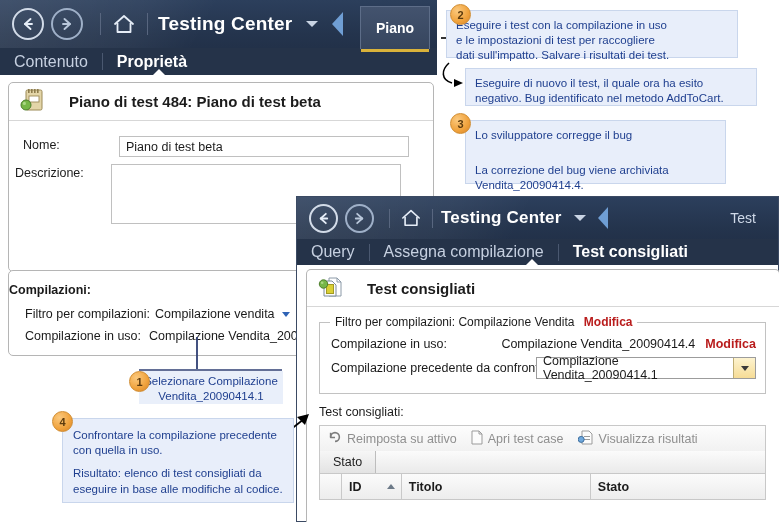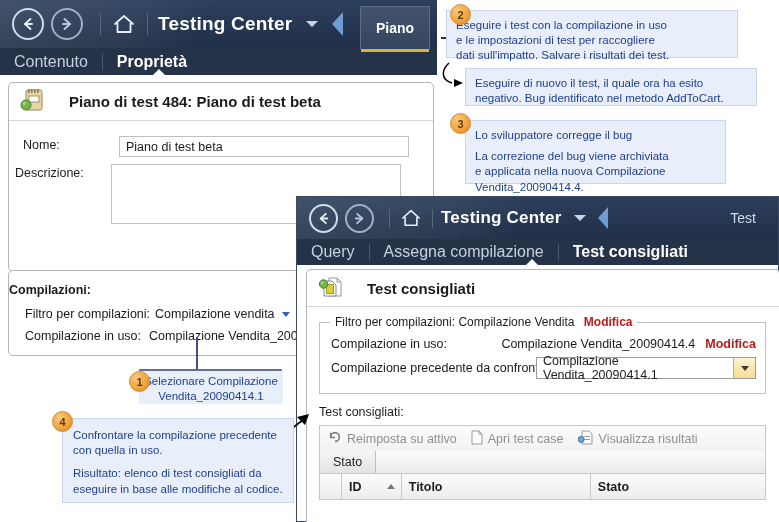--- a/index.html
+++ b/index.html
@@ -341,23 +341,22 @@
   <div>dati sull'impatto. Salvare i risultati dei test.</div>
 </div>
 
 <div class="callout" style="left:465px;top:68px;width:292px;height:38px;">
   <div>Eseguire di nuovo il test, il quale ora ha esito</div>
   <div>negativo. Bug identificato nel metodo AddToCart.</div>
 </div>
 
 <div class="badge cnum" style="left:450px;top:113px;">3</div>
 <div class="callout" style="left:465px;top:120px;width:261px;height:64px;">
-  <div style="margin-bottom:6px;">Lo sviluppatore corregge il bug</div>
+  <div style="margin-bottom:20px;">Lo sviluppatore corregge il bug</div>
   <div>La correzione del bug viene archiviata</div>
-  <div>e applicata nella nuova Compilazione</div>
   <div>Vendita_20090414.4.</div>
 </div>
 
 <div class="badge cnum" style="left:129px;top:371px;">1</div>
 <div class="callout plain" style="left:139px;top:371px;width:144px;height:33px;border:none;background:#e9effa;text-align:center;padding:3px 4px;">
   <div>Selezionare Compilazione</div>
   <div>Vendita_20090414.1</div>
 </div>
 
 <div class="badge cnum" style="left:52px;top:411px;">4</div>

